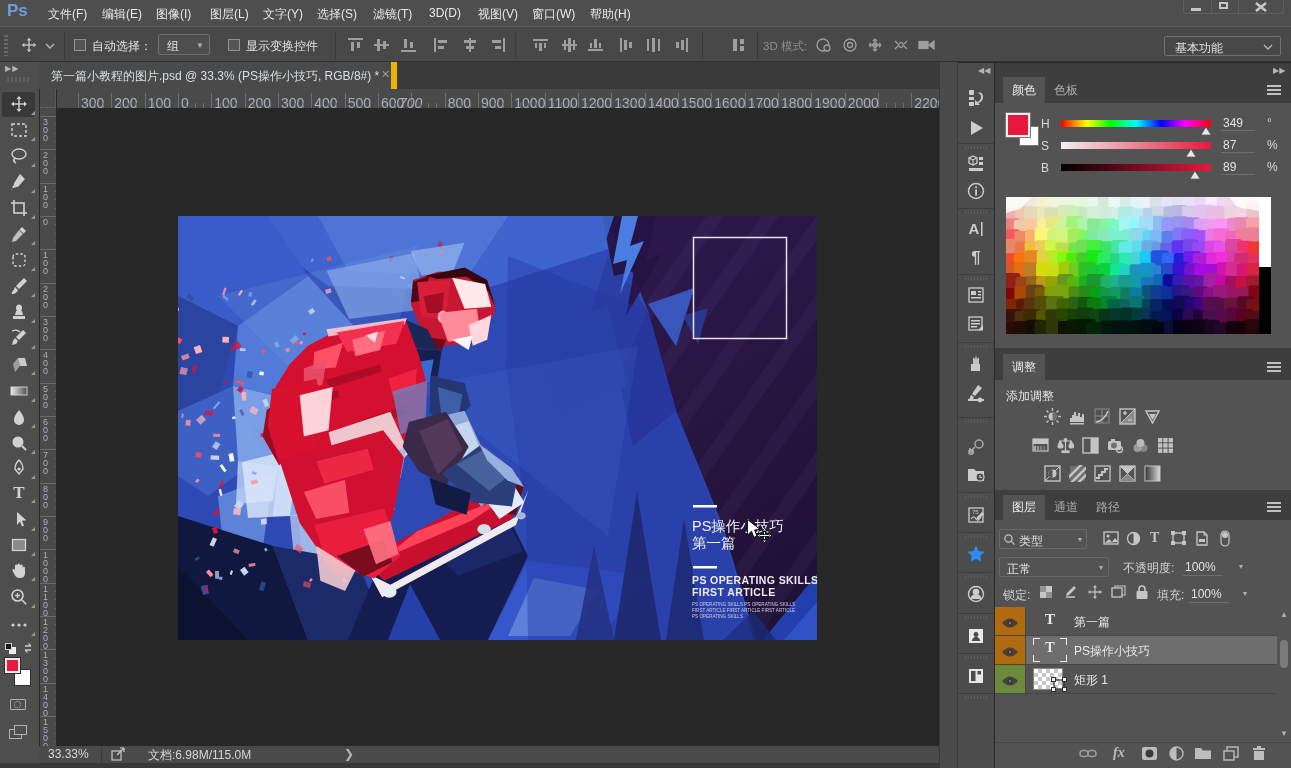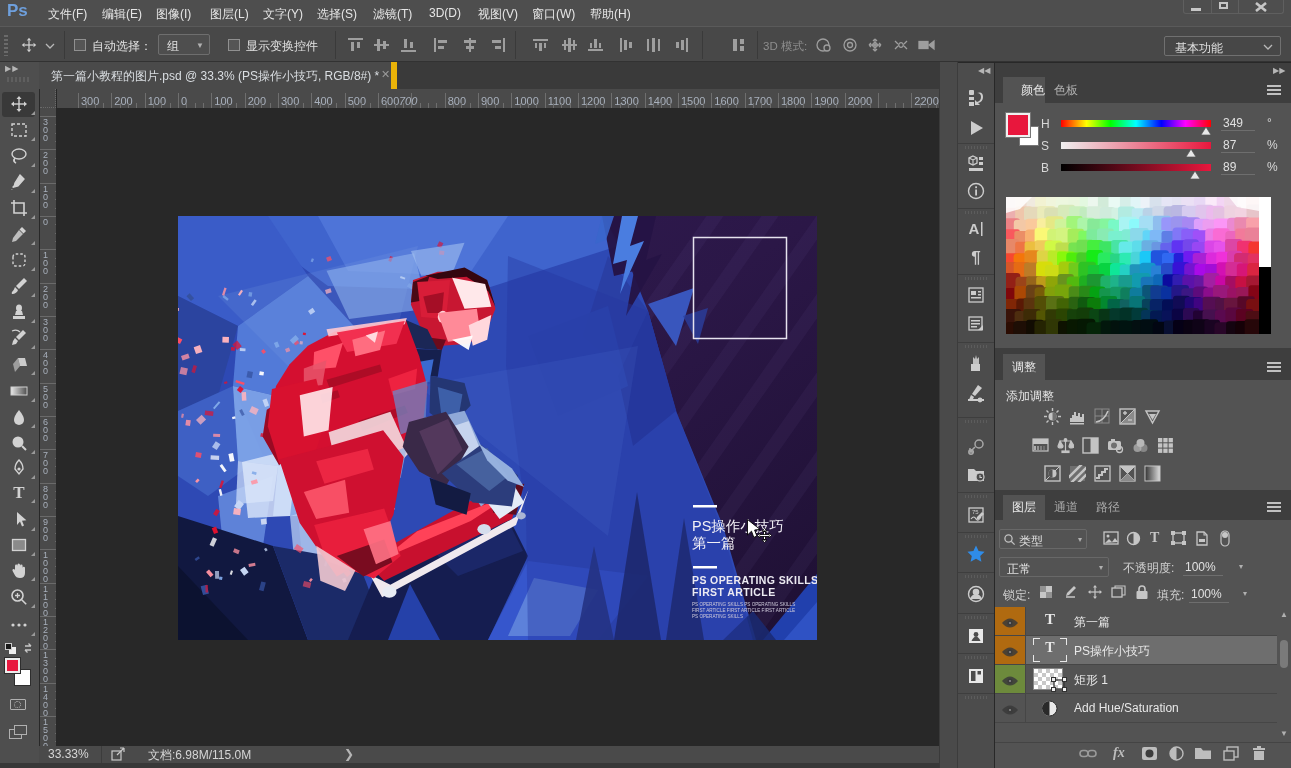--- a/index.html
+++ b/index.html
@@ -308,21 +308,21 @@
     </svg>
 <div class="abs" style="left:14px;top:607px;width:17px;height:17px;background:#fff;border:1px solid #2e2e2e;"></div>
 <div class="abs" style="left:5px;top:596px;width:15px;height:15px;background:#e8183f;border:2px solid #ececec;outline:1px solid #2e2e2e;"></div>
 <div class="abs" style="left:10px;top:637px;width:16px;height:11px;border:1px solid #b0b0b0;border-radius:1px;">
       <div style="position:absolute;left:3px;top:1px;width:7px;height:7px;border:1px dotted #b0b0b0;border-radius:50%;"></div>
     </div>
 <div class="abs" style="left:9px;top:667px;width:13px;height:10px;border:1px solid #b0b0b0;"></div>
     <div class="abs" style="left:14px;top:663px;width:13px;height:10px;border:1px solid #b0b0b0;background:#4e4e4e;"></div>
 </div>
 <div class="abs" style="left:40px;top:89px;width:16px;height:19px;background:#4a4a4a;border-right:1px dotted #6a6a6a;border-bottom:1px dotted #6a6a6a;"></div>
-<div class="abs" style="left:57px;top:89px;width:882px;height:19px;background:#4a4a4a;overflow:hidden;font-size:11px;color:#a8b0bc;">
+<div class="abs" style="left:57px;top:89px;width:882px;height:19px;background:#4a4a4a;overflow:hidden;font-size:14px;color:#a8b0bc;">
     <div class="abs" style="left:21.0px;top:4px;width:1px;height:15px;background:#6e6e6e;"></div>
     <div class="abs" style="left:24.0px;top:6px;">300</div>
     <div class="abs" style="left:29.3px;top:14px;width:1px;height:5px;background:#6e6e6e;"></div>
     <div class="abs" style="left:37.7px;top:14px;width:1px;height:5px;background:#6e6e6e;"></div>
     <div class="abs" style="left:46.0px;top:14px;width:1px;height:5px;background:#6e6e6e;"></div>
     <div class="abs" style="left:54.3px;top:4px;width:1px;height:15px;background:#6e6e6e;"></div>
     <div class="abs" style="left:57.3px;top:6px;">200</div>
     <div class="abs" style="left:62.7px;top:14px;width:1px;height:5px;background:#6e6e6e;"></div>
     <div class="abs" style="left:71.0px;top:14px;width:1px;height:5px;background:#6e6e6e;"></div>
     <div class="abs" style="left:79.3px;top:14px;width:1px;height:5px;background:#6e6e6e;"></div>
@@ -961,21 +961,21 @@
           <rect x="12.5" y="6" width="3.5" height="3.5" fill="#4c4c4c"></rect>
         </g>
       </svg></div>
 <div class="abs" style="left:0;top:630px;width:36px;height:1px;background:#3e3e3e;"></div>
 <div class="abs" style="left:7px;top:633px;width:22px;height:3px;background:repeating-linear-gradient(90deg,#5c5c5c 0 1px,transparent 1px 3px);"></div>
 </div>
 <div class="abs" style="left:995px;top:63px;width:296px;height:705px;background:#3e3e3e;">
 <div class="abs" style="left:278px;top:3px;color:#b5b5b5;font-size:8px;">▶▶</div>
 <div class="abs" style="left:0;top:14px;width:296px;height:277px;">
 <div class="abs" style="left:0;top:0;width:296px;height:26px;background:#3e3e3e;">
-<div class="abs" style="left:8px;top:0;width:42px;height:26px;background:#535353;text-align:right;font-size:12px;color:#e8e8e8;line-height:26px;">颜色</div>
+<div class="abs" style="left:8px;top:0;width:42px;height:26px;background:#535353;text-align:center;font-size:12px;color:#e8e8e8;line-height:26px;">颜色</div>
 <div class="abs" style="left:50px;top:0;width:42px;height:26px;text-align:center;font-size:12px;color:#b0b0b0;line-height:26px;">色板</div>
 <div class="abs" style="left:272px;top:8px;width:14px;height:2px;background:#c0c0c0;box-shadow:0 4px #c0c0c0, 0 8px #c0c0c0;"></div>
 </div>
 <div class="abs" style="left:0;top:26px;width:296px;height:245px;background:#535353;">
 <div class="abs" style="left:24px;top:23px;width:20px;height:20px;background:#fff;border:1px solid #777;"></div>
 <div class="abs" style="left:11px;top:10px;width:24px;height:24px;background:#e8173d;border:2px solid #f0f0f0;outline:1px solid #777;"></div>
 <div class="abs" style="left:46px;top:14px;font-size:12px;color:#d8d8d8;">H</div>
         <div class="abs" style="left:66px;top:17px;width:150px;height:7px;background:linear-gradient(90deg,#f00,#ff0 17%,#0f0 33%,#0ff 50%,#00f 67%,#f0f 83%,#f00);"></div>
         <svg class="abs" style="left:205px;top:23px;" width="12" height="10">
           <path d="M6,1 L11,9 H1 Z" fill="#e8e8e8" stroke="#555" stroke-width="0.7"></path>
@@ -1547,35 +1547,20 @@
 <div class="abs" style="left:38px;top:3px;width:30px;height:22px;background:repeating-conic-gradient(#c8c8c8 0 25%,#fff 0 50%) 0 0/8px 8px;border:1px solid #888;"></div>
 <svg class="abs" style="left:56px;top:12px;" width="16" height="15">
               <rect x="3" y="3" width="10" height="9" fill="none" stroke="#333" stroke-width="1.3"></rect>
               <rect x="0.5" y="0.5" width="4" height="4" fill="#eee" stroke="#333"></rect>
               <rect x="11.5" y="0.5" width="4" height="4" fill="#eee" stroke="#333"></rect>
               <rect x="0.5" y="10.5" width="4" height="4" fill="#eee" stroke="#333"></rect>
               <rect x="11.5" y="10.5" width="4" height="4" fill="#eee" stroke="#333"></rect>
             </svg>
 <div class="abs" style="left:79px;top:7px;font-size:12px;color:#e8e8e8;">矩形 1</div>
 </div>
-<div class="abs" style="left:0;top:87px;width:296px;height:29px;background:#535353;border-bottom:1px solid #464646;">
-<div class="abs" style="left:0;top:0;width:31px;height:28px;background:#535353;border-right:1px solid #464646;">
-<div class="abs" style="left:6px;top:8px;"><svg width="18" height="12" viewBox="0 0 18 12">
-                  <path d="M1,6 Q9,-3 17,6 Q9,15 1,6 Z" fill="#3a3a3a" opacity="0.85"></path>
-                  <circle cx="9" cy="6" r="2.6" fill="#3a3a3a"></circle>
-                  <circle cx="9" cy="6" r="1.1" fill="#888"></circle>
-                </svg></div>
-</div>
-<svg class="abs" style="left:46px;top:6px;" width="17" height="17">
-              <circle cx="8.5" cy="8.5" r="7.5" fill="#e8e8e8"></circle>
-              <path d="M8.5,1 a7.5,7.5 0 0 0 0,15 z" fill="#2a2a2a"></path>
-              <path d="M8.5,1 a7.5,7.5 0 0 1 0,15" fill="none" stroke="#2a2a2a" stroke-width="1"></path>
-            </svg>
-<div class="abs" style="left:79px;top:7px;font-size:12px;color:#e8e8e8;">Add Hue/Saturation</div>
-</div>
 </div>
 <div class="abs" style="left:282px;top:87px;width:14px;height:135px;background:#535353;">
 <div class="abs" style="left:3px;top:3px;font-size:8px;color:#b0b0b0;">▲</div>
 <div class="abs" style="left:3px;top:33px;width:8px;height:28px;background:#7a7a7a;border-radius:4px;"></div>
 <div class="abs" style="left:3px;top:122px;font-size:8px;color:#b0b0b0;">▼</div>
 </div>
 <div class="abs" style="left:0;top:222px;width:296px;height:26px;background:#535353;border-top:1px solid #444;">
 <svg class="abs" style="left:84px;top:4px;" width="18" height="13">
             <g fill="none" stroke="#9a9a9a" stroke-width="1.6">
               <rect x="1" y="3.5" width="8" height="6" rx="3"></rect>

